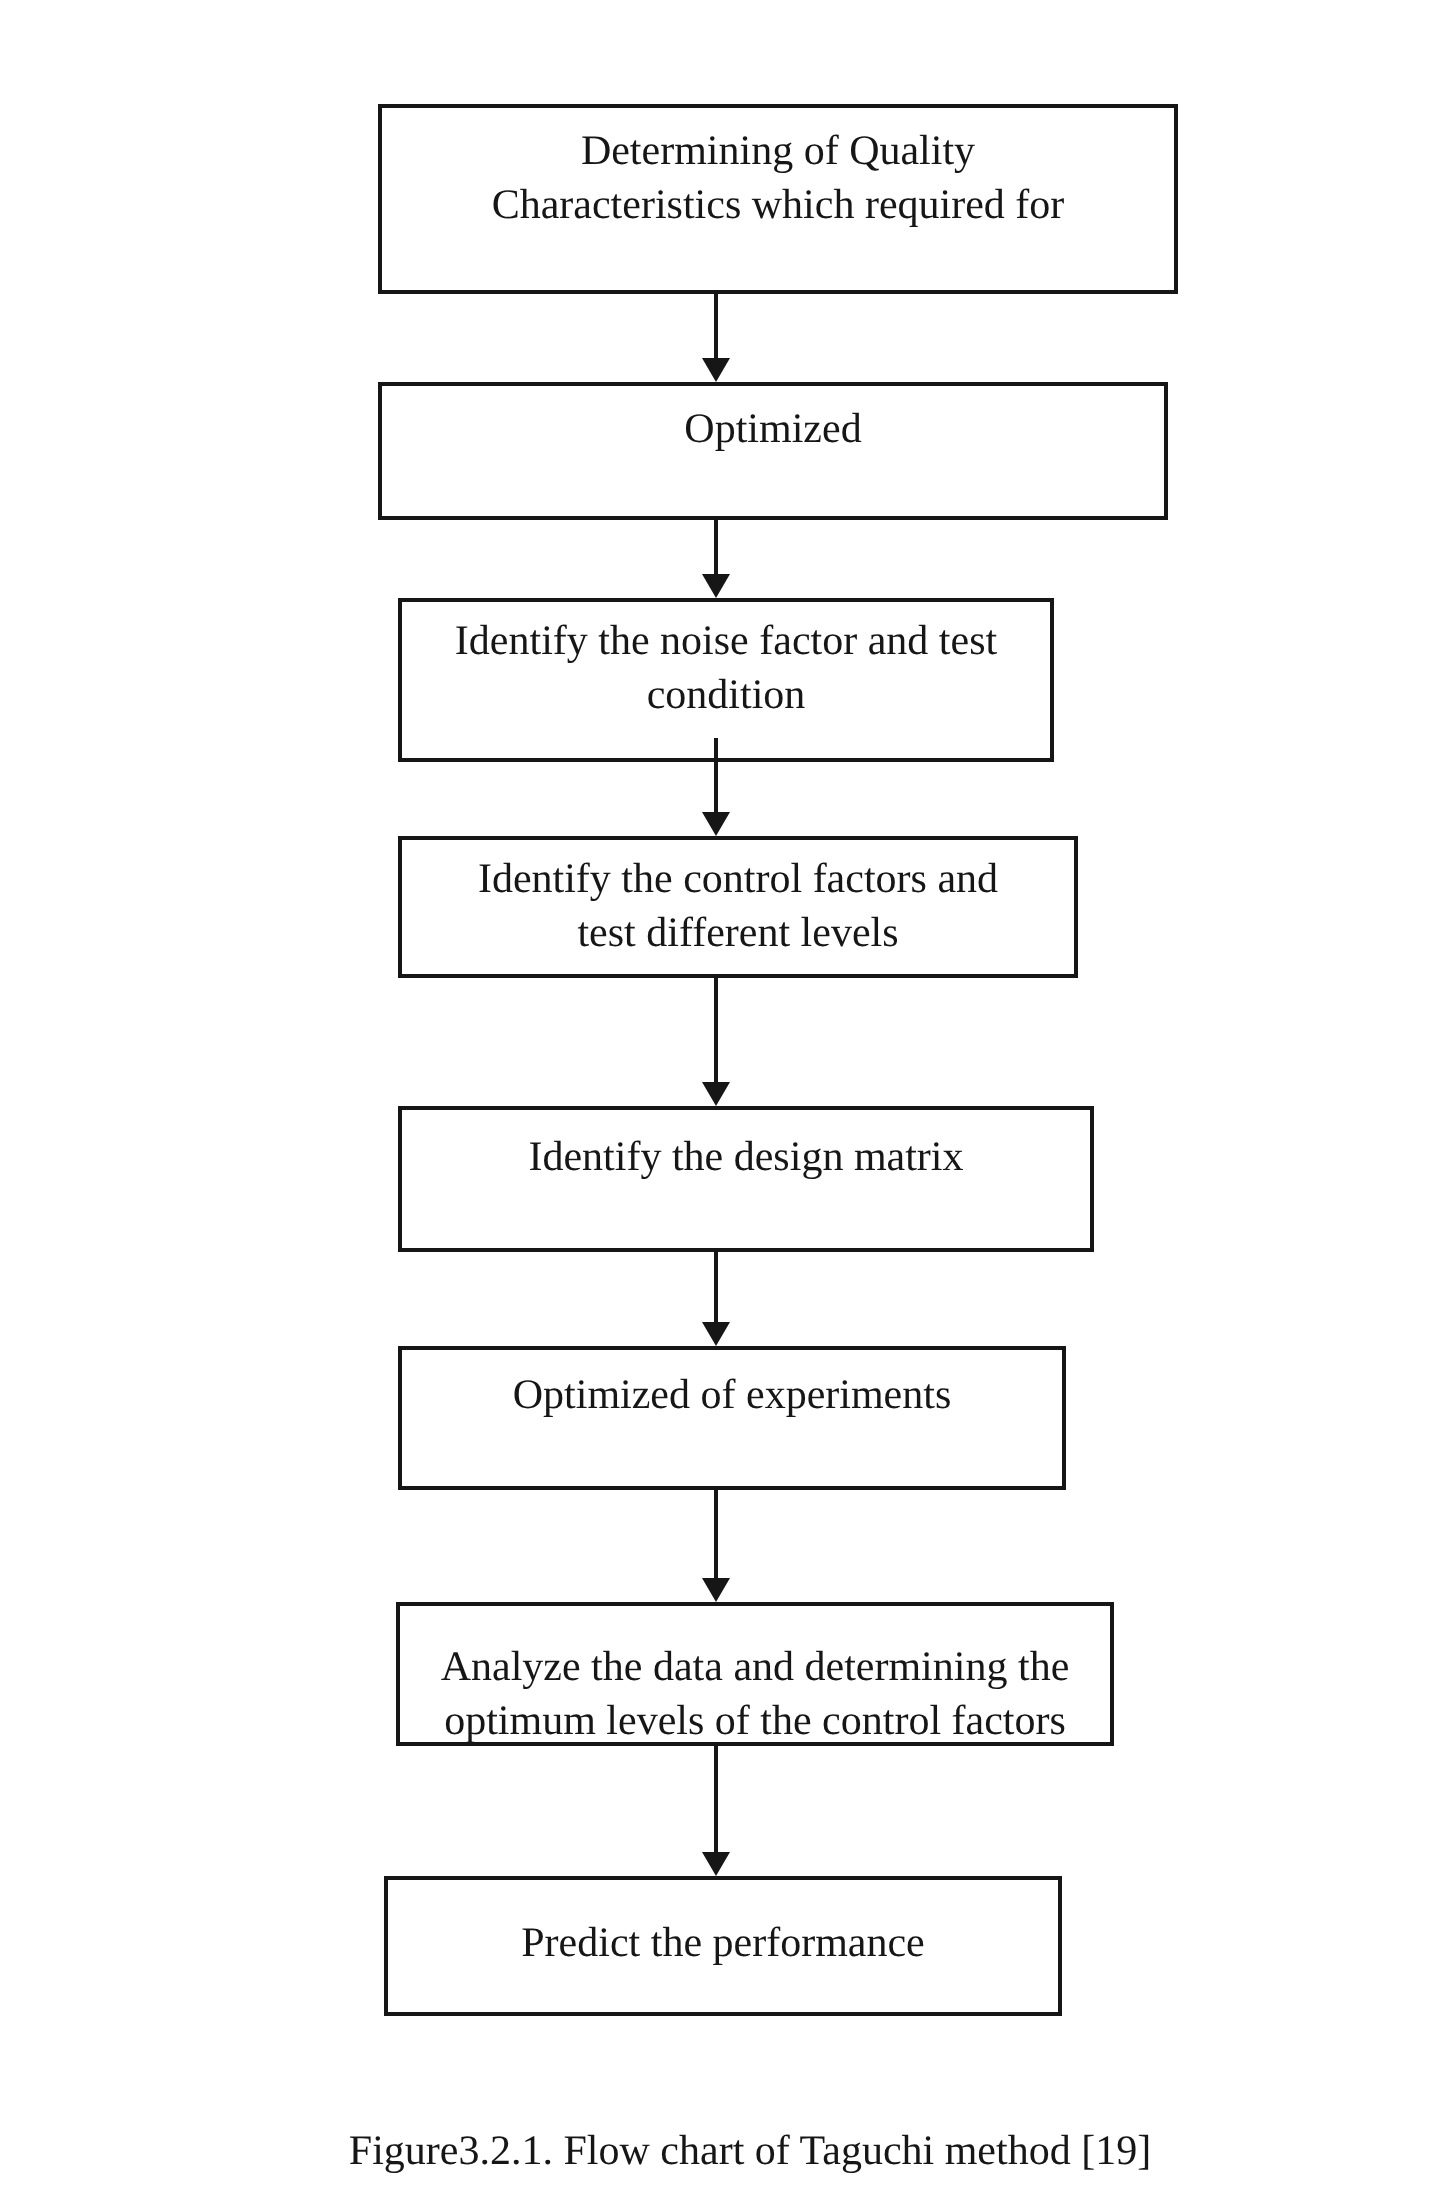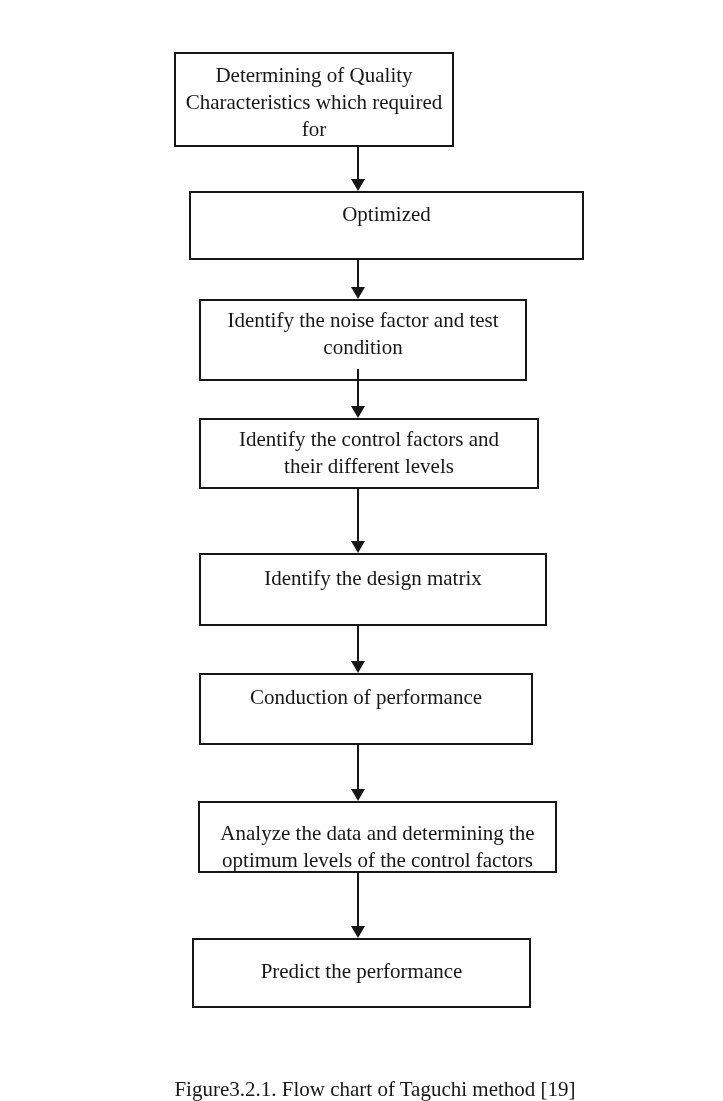--- a/index.html
+++ b/index.html
@@ -20,21 +20,21 @@
     position: absolute;
     box-sizing: border-box;
     border: 2px solid #161616;
     background: #ffffff;
     text-align: center;
     font-size: 21px;
     line-height: 27px;
     padding-top: 8px;
     white-space: pre-line;
   }
-  .b1 { left: 174px; top:  52px; width: 280px; height: 95px; }
+  .b1 { left: 189px; top:  52px; width: 400px; height: 95px; }
   .b2 { left: 189px; top: 191px; width: 395px; height: 69px; }
   .b3 { left: 199px; top: 299px; width: 328px; height: 82px; padding-top: 6px; }
   .b4 { left: 199px; top: 418px; width: 340px; height: 71px; padding-top: 6px; }
   .b5 { left: 199px; top: 553px; width: 348px; height: 73px; padding-top: 10px; }
   .b6 { left: 199px; top: 673px; width: 334px; height: 72px; padding-top: 9px; }
   .b7 { left: 198px; top: 801px; width: 359px; height: 72px; padding-top: 17px; }
   .b8 { left: 192px; top: 938px; width: 339px; height: 70px; padding-top: 18px; }
 
   .arrow {
     position: absolute;
@@ -69,47 +69,46 @@
   .a6 { top: 745px; height: 56px; }
   .a7 { top: 873px; height: 65px; }
 
   .caption {
     position: absolute;
     left: 375px;
     top: 1063px;
     transform: translateX(-50%);
     white-space: nowrap;
     font-size: 21px;
-    margin-top: 14px;
   }
 </style>
 </head>
 <body>
 
 <div class="page">
 
   <div class="box b1">Determining of Quality
 Characteristics which required for</div>
   <div class="arrow a1"></div>
 
   <div class="box b2">Optimized</div>
   <div class="arrow a2"></div>
 
   <div class="box b3">Identify the noise factor and test
 condition</div>
   <div class="arrow a3"></div>
 
   <div class="box b4">Identify the control factors and
-their different levels</div>
+test different levels</div>
   <div class="arrow a4"></div>
 
   <div class="box b5">Identify the design matrix</div>
   <div class="arrow a5"></div>
 
-  <div class="box b6">Conduction of performance</div>
+  <div class="box b6">Optimized of experiments</div>
   <div class="arrow a6"></div>
 
   <div class="box b7">Analyze the data and determining the
 optimum levels of the control factors</div>
   <div class="arrow a7"></div>
 
   <div class="box b8">Predict the performance</div>
 
   <div class="caption">Figure3.2.1. Flow chart of Taguchi method [19]</div>
 

